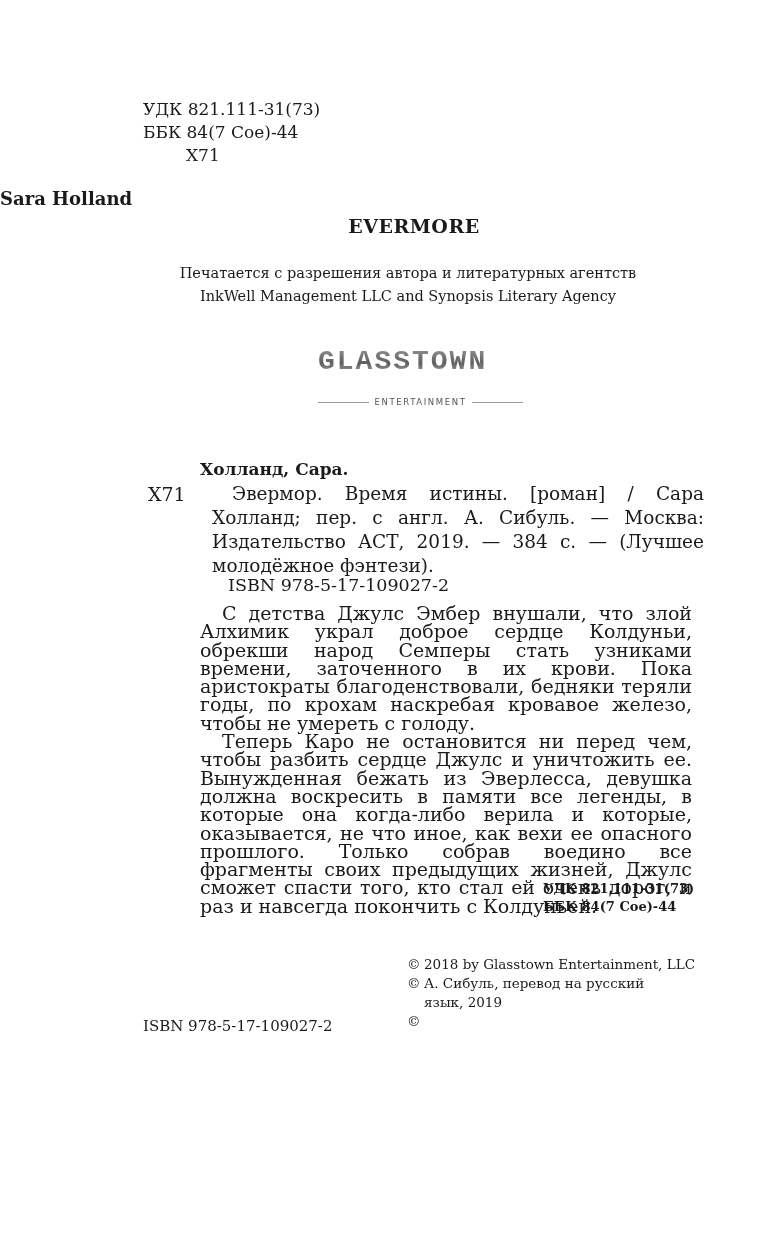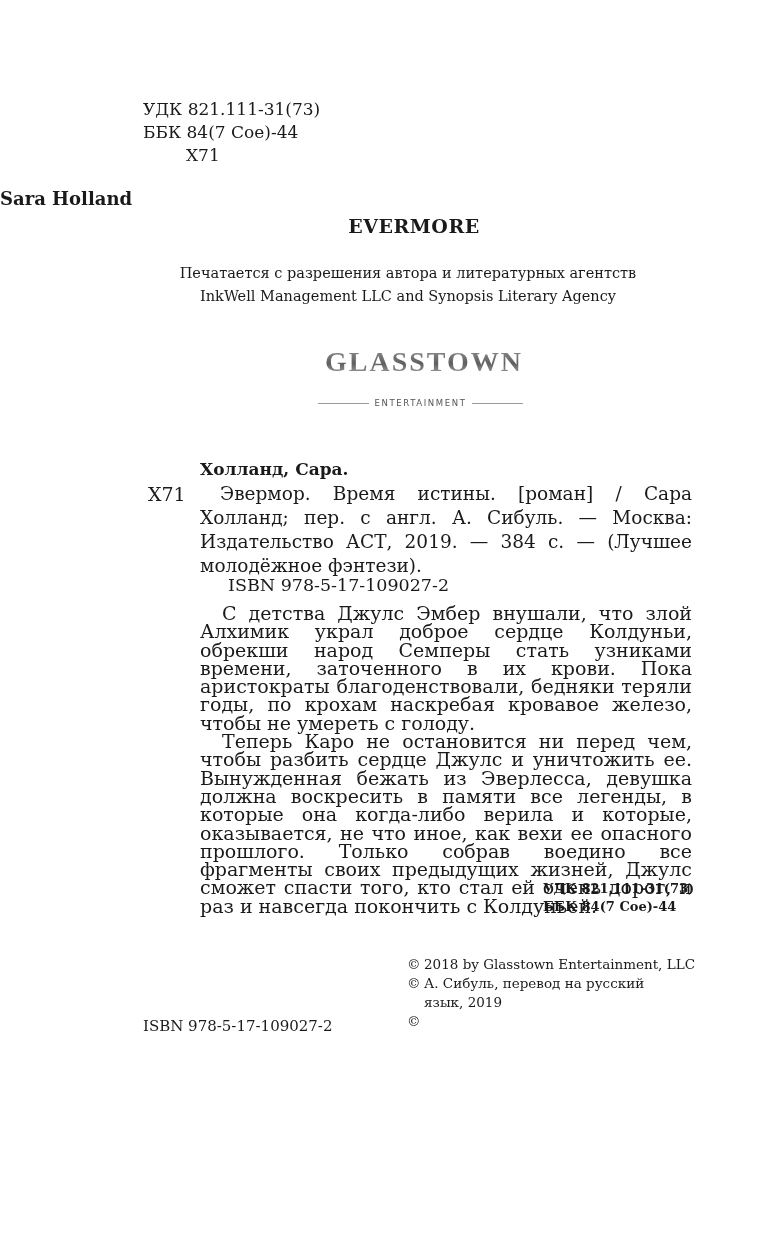--- a/index.html
+++ b/index.html
@@ -5,30 +5,30 @@
   html, body { margin:0; padding:0; background:#ffffff; }
   body { width:768px; height:1241px; position:relative; overflow:hidden;
          font-family:"DejaVu Serif", "Liberation Serif", serif; color:#1a1a1a; }
   .abs { position:absolute; }
   .udk-top { left:143px; top:98px; font-size:17px; line-height:23px; }
   .udk-top .x71 { padding-left:43px; }
   .author-en { left:0; width:768px; top:188px; text-align:left; font-weight:bold; font-size:18px; }
   .title-en { left:0; width:828px; top:215px; text-align:center; font-weight:bold; font-size:19px; letter-spacing:0.5px; }
   .rights { left:0; width:816px; top:262px; text-align:center; font-size:14.5px; line-height:23px; }
   .logo { left:318px; top:346px; width:205px; height:50px; }
-  .logo .word { font-family:Liberation Serif, serif; font-weight:bold; font-size:28px;
-                letter-spacing:2px; color:#7a7a7a; text-align:right;
+  .logo .word { font-family:Liberation Mono, monospace; font-weight:bold; font-size:28px;
+                letter-spacing:2px; color:#7a7a7a; text-align:left;
                 background:linear-gradient(180deg,#9a9a9a 0%,#5f5f5f 55%,#b8b8b8 100%);
                 -webkit-background-clip:text; background-clip:text; -webkit-text-fill-color:transparent; }
   .logo .sub { display:flex; align-items:center; gap:6px; margin-top:20px; }
   .logo .line { flex:1; height:1px; background:#9a9a9a; }
   .logo .subtxt { font-family:"DejaVu Sans", sans-serif; font-size:8.5px; letter-spacing:1.6px; color:#555; }
   .biblio-author { left:200px; top:459px; font-weight:bold; font-size:17px; }
   .biblio-code { left:148px; top:483px; font-size:19px; }
-  .biblio-text { left:200px; top:482px; width:492px; font-size:18.5px; line-height:24px; text-align:justify; }
+  .biblio-text { left:212px; top:482px; width:492px; font-size:18.5px; line-height:24px; text-align:justify; }
   .biblio-text .ind { display:inline-block; width:20px; }
   .isbn-main { left:228px; top:575px; font-size:17.5px; }
   .annotation { left:200px; top:604px; width:492px; font-size:19px; line-height:18.3px; text-align:justify; }
   .annotation p { margin:0; text-indent:22px; }
   .udk-bottom { left:543px; top:880px; font-size:13px; font-weight:bold; line-height:18px; }
   .isbn-bottom { left:143px; top:1017px; font-size:15px; }
   .copyright { left:407px; top:955px; font-size:13.5px; line-height:19px; }
   .copyright .row { display:flex; }
   .copyright .sym { width:17px; flex:none; }
 </style>

